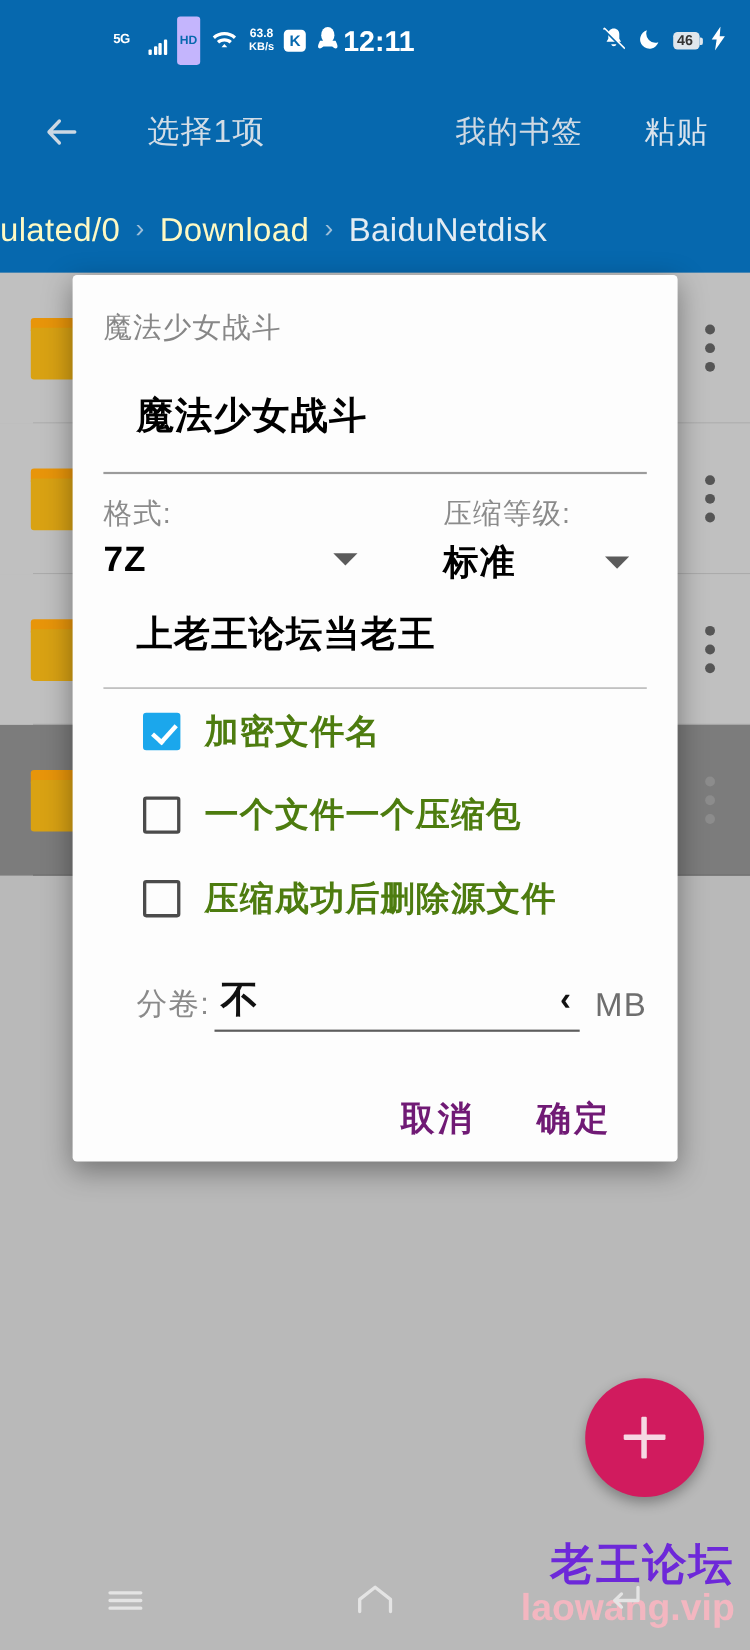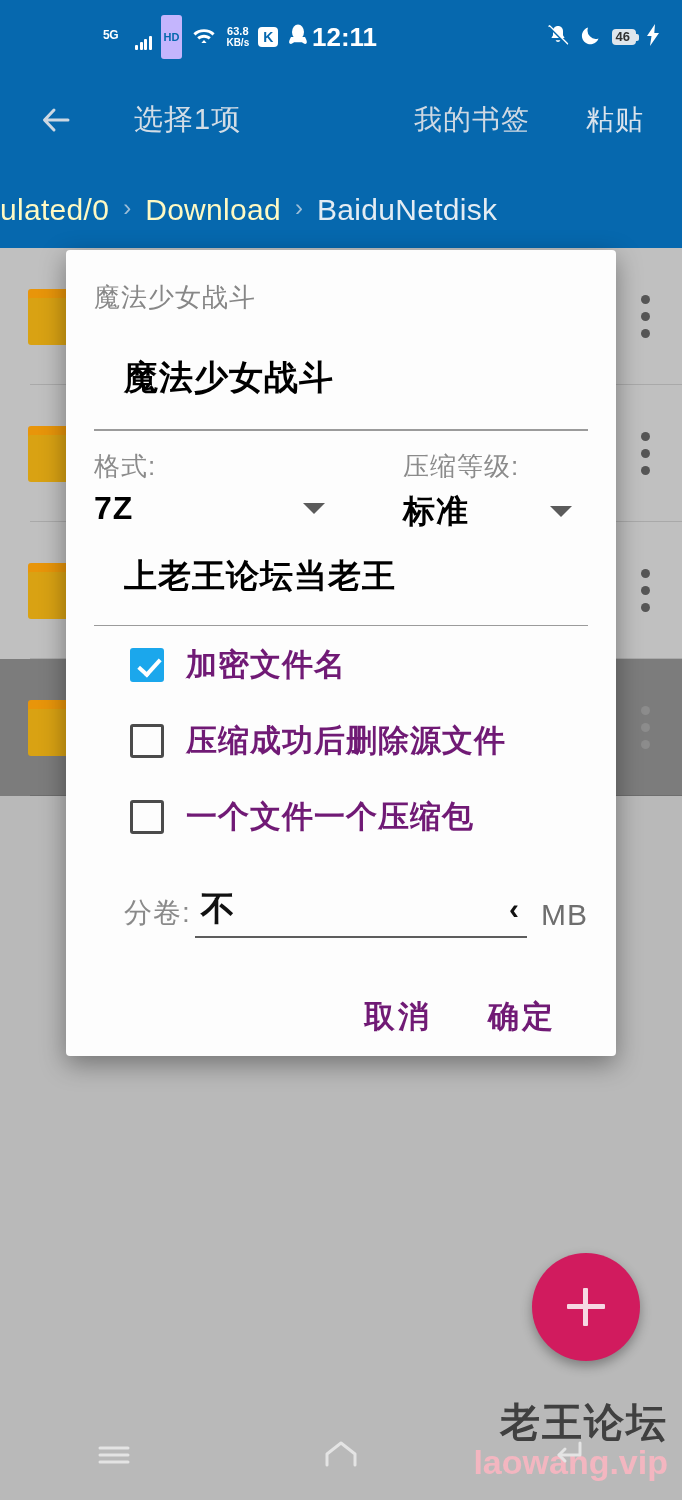--- a/index.html
+++ b/index.html
@@ -277,21 +277,21 @@
   
   .watermark {
     position: absolute;
     right: 14px;
     top: 1400px;
     text-align: right;
     pointer-events: none;
   }
   .watermark .cn {
     font-size: 40px;
-    color: #404040;
+    color: #6d28d9;
     letter-spacing: 2px;
     font-weight: bold;
     line-height: 44px;
   }
   .watermark .en {
     font-size: 34px;
     color: #f3b6c0;
     line-height: 36px;
     font-weight: bold;
     letter-spacing: 0px;
@@ -414,21 +414,21 @@
     left: 10px; top: 3px;
     width: 9px; height: 18px;
     border: solid #fff;
     border-width: 0 4px 4px 0;
     transform: rotate(42deg);
   }
   .check-label {
     margin-left: 22px;
     font-size: 31px;
     font-weight: bold;
-    color: #701a75;
+    color: #4d7c0f;
     letter-spacing: 1px;
   }
 
   .split-row {
     display: flex;
     align-items: flex-end;
     margin: 48px 0 0 30px;
   }
   .split-label {
     font-size: 28px;
@@ -696,26 +696,26 @@
 
     <div class="hr"></div>
 
     <div class="check-row">
       <span class="cbox checked"></span>
       <span class="check-label">加密文件名</span>
     </div>
 
     <div class="check-row">
       <span class="cbox"></span>
-      <span class="check-label">压缩成功后删除源文件</span>
+      <span class="check-label">一个文件一个压缩包</span>
     </div>
 
     <div class="check-row">
       <span class="cbox"></span>
-      <span class="check-label">一个文件一个压缩包</span>
+      <span class="check-label">压缩成功后删除源文件</span>
     </div>
 
     <div class="split-row">
       <span class="split-label">分卷:</span>
       <span class="split-input">
         <span class="split-val">不</span>
         <span class="chev-left">‹</span>
       </span>
       <span class="split-unit">MB</span>
     </div>

